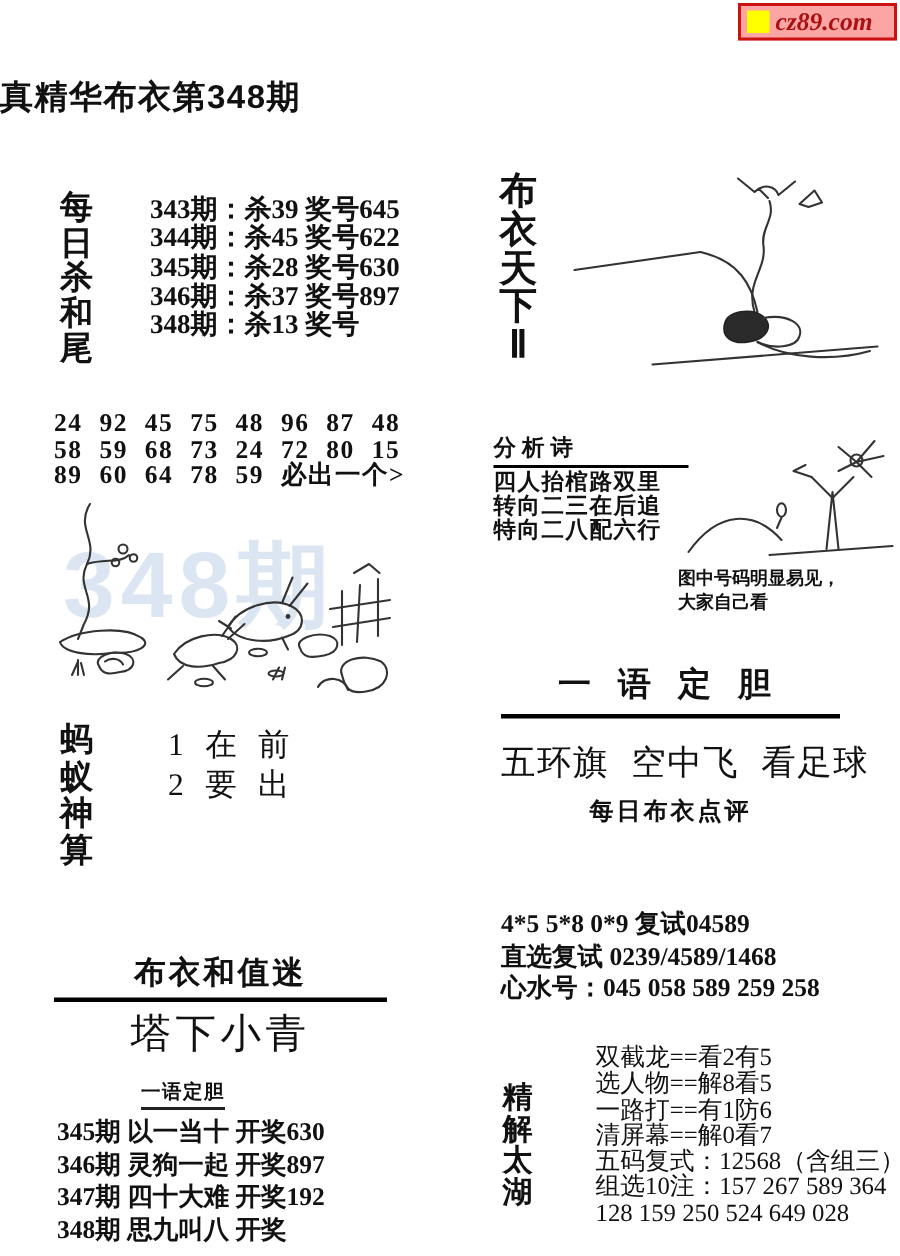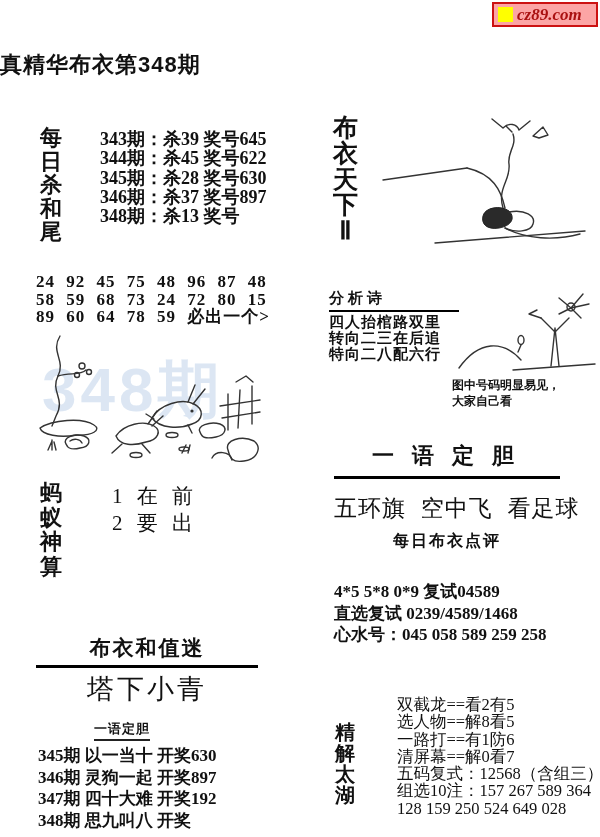--- a/index.html
+++ b/index.html
@@ -48,21 +48,21 @@
                border-bottom:2px solid #000;padding-bottom:2px;}
   .poem-lines{margin-top:3px;font-size:15px;font-weight:bold;line-height:15.8px;letter-spacing:1px;white-space:nowrap;}
   .figure-art{position:absolute;left:455px;top:288px;}
   .figure-caption{position:absolute;left:452px;top:378px;width:148px;font-family:Liberation Sans, sans-serif;
                   font-size:12px;font-weight:bold;line-height:15.5px;}
   .yuding{position:absolute;left:334px;top:441px;width:226px;text-align:center;}
   .yuding-header{font-size:22px;font-weight:bold;letter-spacing:18px;padding-left:10px;
                  border-bottom:3px solid #000;padding-bottom:5px;}
   .yuding-line{margin-top:14px;font-size:23px;word-spacing:8px;letter-spacing:1px;white-space:nowrap;}
   .yuding-sub{margin-top:7px;font-size:16px;font-weight:bold;letter-spacing:2px;}
-  .numbers{position:absolute;left:334px;top:581px;font-size:17px;font-weight:bold;line-height:21.5px;white-space:nowrap;}
+  .numbers{position:absolute;left:334px;top:605px;font-size:17px;font-weight:bold;line-height:21.5px;white-space:nowrap;}
   .taihu-lines{position:absolute;left:377px;top:696px;font-size:16.5px;font-weight:normal;line-height:17.3px;white-space:nowrap;margin-left:20px;}
   svg{display:block;}
   .sk{fill:none;stroke:#333;stroke-width:1.4;stroke-linecap:round;stroke-linejoin:round;}
   .skb{fill:#2a2a2a;stroke:#222;stroke-width:1;}
 </style>
 </head>
 <body>
 
 <div class="page">
 

